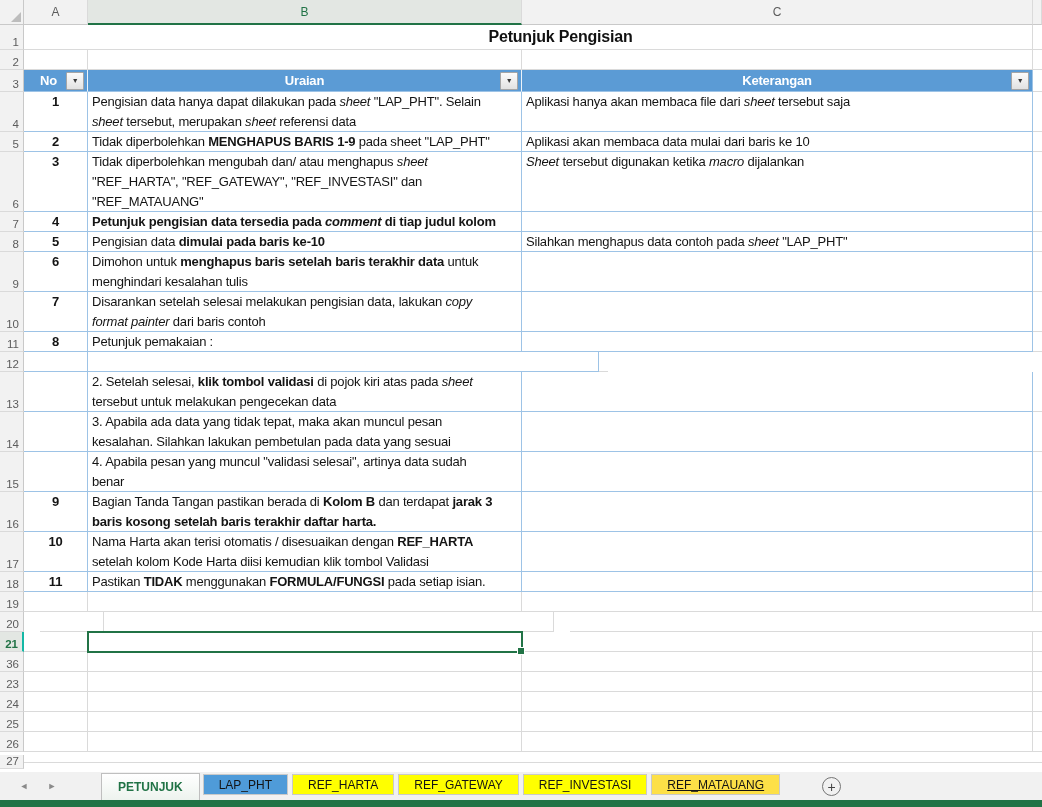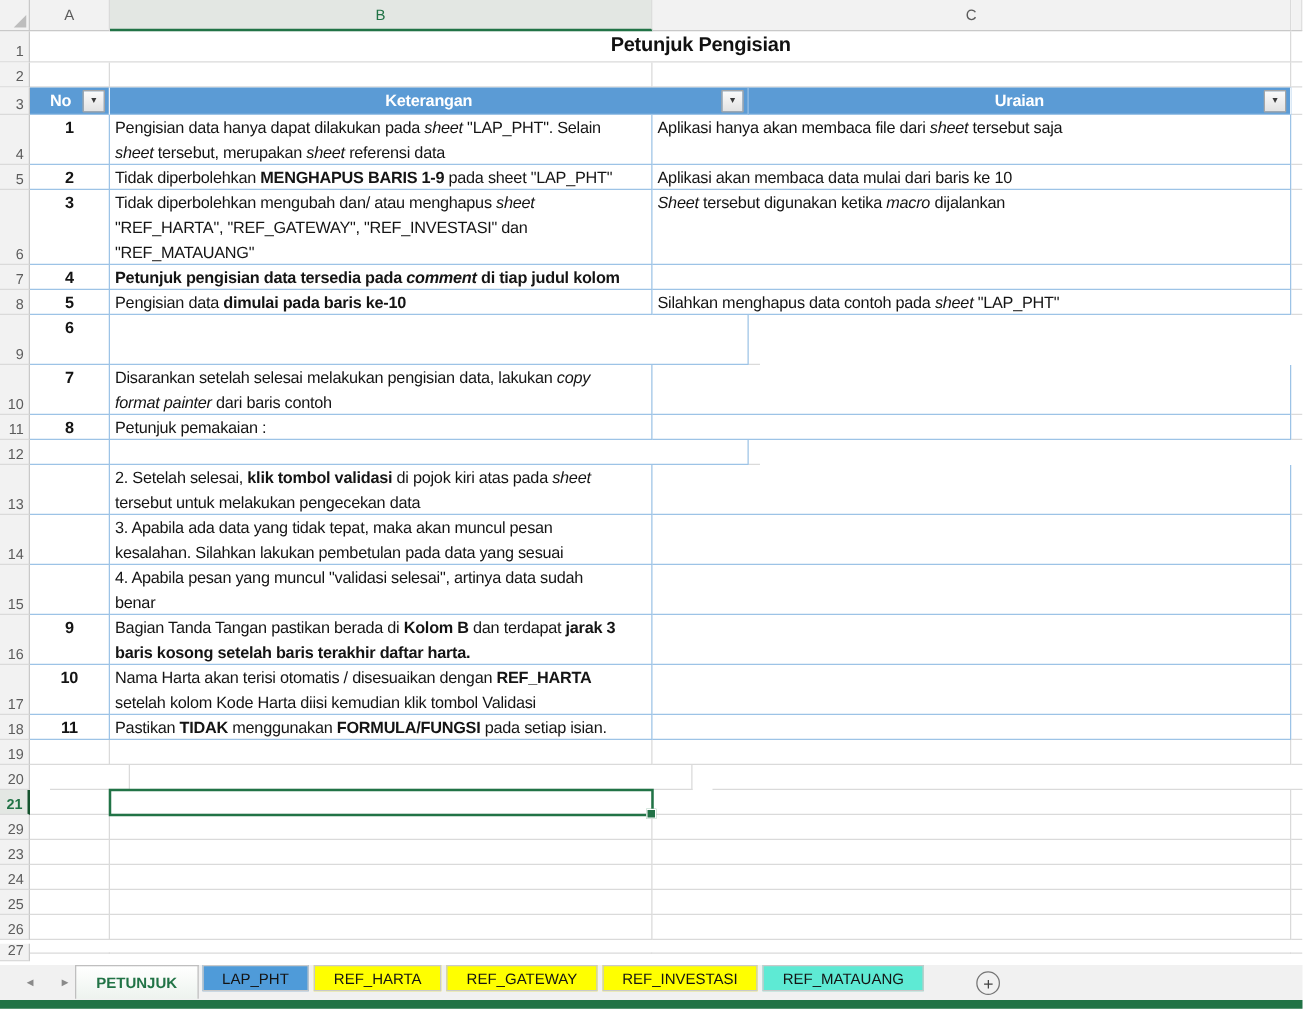--- a/index.html
+++ b/index.html
@@ -7,21 +7,21 @@
        font-family:"Liberation Sans","DejaVu Sans",sans-serif;}
   #app{position:relative;width:1042px;height:807px;background:#fff;}
 
   
   #grid{position:relative;width:1042px;height:772px;overflow:hidden;}
   .srow{display:flex;width:1042px;}
   .rowhdr{flex:0 0 24px;box-sizing:border-box;background:#F2F2F2;
           border-right:1px solid #C9C9C9;border-bottom:1px solid #DADADA;
           display:flex;align-items:flex-end;justify-content:flex-end;
           padding:0 4px 1px 0;font-size:11.5px;color:#5c5c5c;}
-  .rowhdr.active{background:#E3E7E3;border-right:2px solid #14532d;
+  .rowhdr.active{background:#E3E7E3;border-right:2px solid #14b8a6;
                  color:#217346;font-weight:bold;}
   #colrow{display:flex;width:1042px;height:25px;}
   .corner{flex:0 0 24px;box-sizing:border-box;background:#F2F2F2;
           border-right:1px solid #C9C9C9;border-bottom:1px solid #C9C9C9;
           position:relative;}
   .corner .tri{position:absolute;right:2px;bottom:2px;width:0;height:0;
           border-left:10px solid transparent;border-bottom:10px solid #BDBDBD;}
   .chdr{box-sizing:border-box;background:#F2F2F2;border-right:1px solid #DADADA;
         border-bottom:1px solid #C9C9C9;display:flex;align-items:center;
         justify-content:center;font-size:12px;color:#5c5c5c;}
@@ -61,21 +61,21 @@
              border:2px solid #217346;box-sizing:border-box;pointer-events:none;}
   #fillhandle{position:absolute;right:-4px;bottom:-4px;width:6px;height:6px;
               background:#217346;border:1px solid #fff;pointer-events:auto;}
 
   
   #tabbar{position:absolute;left:0;top:772px;width:1042px;height:28px;
           background:#F1F1F1;display:flex;align-items:flex-end;}
   .nav{position:absolute;top:50%;transform:translateY(-50%);color:#8a8a8a;
        font-size:9px;width:16px;text-align:center;cursor:default;}
   #navL{left:16px;} #navR{left:44px;}
-  #tabs{display:flex;align-items:flex-start;margin-left:60px;height:28px;}
+  #tabs{display:flex;align-items:center;margin-left:101px;height:28px;}
   .tab{box-sizing:border-box;display:flex;align-items:center;justify-content:center;
        font-size:12px;padding:0 15px;height:21px;margin:0 4px 3px 0;
        border:1px solid #C9C9C9;color:#141414;white-space:nowrap;}
   .tab.active{height:27px;margin:0 3px 0 0;padding:0 16px;
        background:linear-gradient(#FFFFFF,#EDF3EE);border:1px solid #BFBFBF;
        border-bottom:none;color:#217346;font-weight:bold;}
   #addsheet{box-sizing:border-box;width:19px;height:19px;border-radius:50%;
        border:1.5px solid #757575;color:#444;display:flex;align-items:center;
        justify-content:center;font-size:14px;line-height:14px;
        margin:0 0 4px 38px;}
@@ -113,32 +113,32 @@
           <div class="cD"></div>
         </div>
         <div class="srow" style="height: 22px;">
           <div class="rowhdr">3</div>
           <div class="cell hblue" style="flex: 0 0 64px;">
             <span style="margin-right: 14px;">No</span>
             <div class="fbtn">
               <span>▼</span>
             </div>
           </div>
+          <div class="cell hblue" style="flex: 0 0 434px;">
+            <span>Uraian</span>
+            <div class="fbtn">
+              <span>▼</span>
+            </div>
+          </div>
           <div class="cell hblue last" style="flex: 0 0 511px;">
             <span>Keterangan</span>
             <div class="fbtn">
               <span>▼</span>
             </div>
           </div>
-          <div class="cell hblue" style="flex: 0 0 434px;">
-            <span>Uraian</span>
-            <div class="fbtn">
-              <span>▼</span>
-            </div>
-          </div>
           <div class="cD"></div>
         </div>
         <div class="srow" style="height: 40px;">
           <div class="rowhdr">4</div>
           <div class="cell cA tb">1</div>
           <div class="cell cB tb">
             <div class="rich"><span>Pengisian data hanya dapat dilakukan pada </span><span class="i">sheet</span><span> "LAP_PHT". Selain
 </span><span class="i">sheet</span><span> tersebut, merupakan </span><span class="i">sheet</span><span> referensi data</span></div>
           </div>
           <div class="cell cC tb">
@@ -188,20 +188,24 @@
             <div class="rich"><span>Pengisian data </span><span class="b">dimulai pada baris ke-10</span></div>
           </div>
           <div class="cell cC tb">
             <div class="rich"><span>Silahkan menghapus data contoh pada </span><span class="i">sheet</span><span> "LAP_PHT"</span></div>
           </div>
           <div class="cD"></div>
         </div>
         <div class="srow" style="height: 40px;">
           <div class="rowhdr">9</div>
           <div class="cell cA tb">6</div>
+          <div class="cell cB tb">
+            <div class="rich"><span>Dimohon untuk </span><span class="b">menghapus baris setelah baris terakhir data</span><span> untuk
+menghindari kesalahan tulis</span></div>
+          </div>
           <div class="cell cC tb">
             <div class="rich"></div>
           </div>
           <div class="cD"></div>
         </div>
         <div class="srow" style="height: 40px;">
           <div class="rowhdr">10</div>
           <div class="cell cA tb">7</div>
           <div class="cell cB tb">
             <div class="rich"><span>Disarankan setelah selesai melakukan pengisian data, lakukan </span><span class="i">copy
@@ -317,21 +321,21 @@
           <div class="cD"></div>
         </div>
         <div class="srow" style="height: 20px;">
           <div class="rowhdr active">21</div>
           <div class="cell bl" style="flex: 0 0 64px;"></div>
           <div class="cell bl" style="flex: 0 0 434px;"></div>
           <div class="cell bl" style="flex: 0 0 511px;"></div>
           <div class="cD"></div>
         </div>
         <div class="srow" style="height: 20px;">
-          <div class="rowhdr">29</div>
+          <div class="rowhdr">36</div>
           <div class="cell bl" style="flex: 0 0 64px;"></div>
           <div class="cell bl" style="flex: 0 0 434px;"></div>
           <div class="cell bl" style="flex: 0 0 511px;"></div>
           <div class="cD"></div>
         </div>
         <div class="srow" style="height: 20px;">
           <div class="rowhdr">23</div>
           <div class="cell bl" style="flex: 0 0 64px;"></div>
           <div class="cell bl" style="flex: 0 0 434px;"></div>
           <div class="cell bl" style="flex: 0 0 511px;"></div>
@@ -383,21 +387,21 @@
         </div>
         <div class="tab" style="background: rgb(255, 255, 0); color: rgb(20, 20, 20);">
           <span>REF_HARTA</span>
         </div>
         <div class="tab" style="background: rgb(255, 255, 0); color: rgb(20, 20, 20);">
           <span>REF_GATEWAY</span>
         </div>
         <div class="tab" style="background: rgb(255, 255, 0); color: rgb(20, 20, 20);">
           <span>REF_INVESTASI</span>
         </div>
-        <div class="tab" style="background: #5eead4; color: rgb(20, 20, 20);">
+        <div class="tab" style="background: #fde047; color: rgb(20, 20, 20); text-decoration: underline;">
           <span>REF_MATAUANG</span>
         </div>
       </div>
     <div id="addsheet">
       <span>+</span>
     </div>
   </div>
   <div id="greenbar"></div>
 </div>
 

